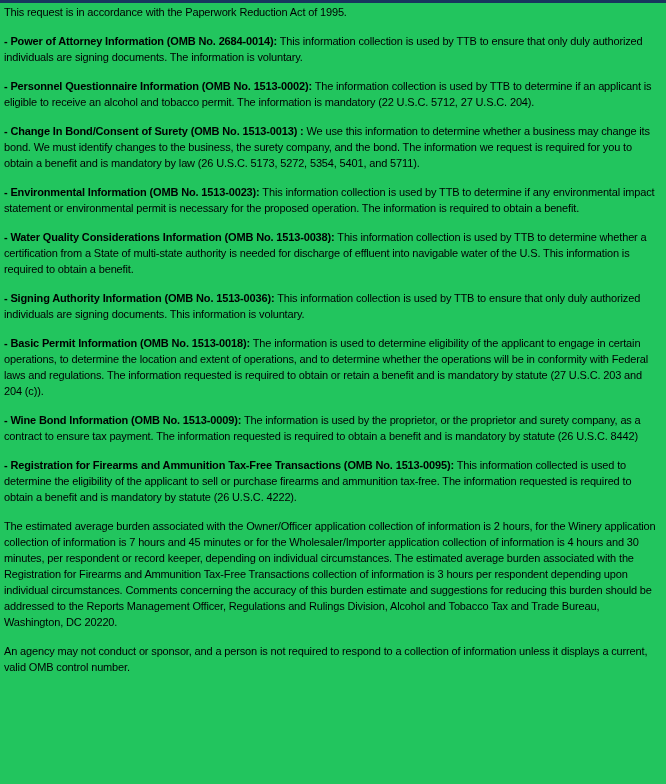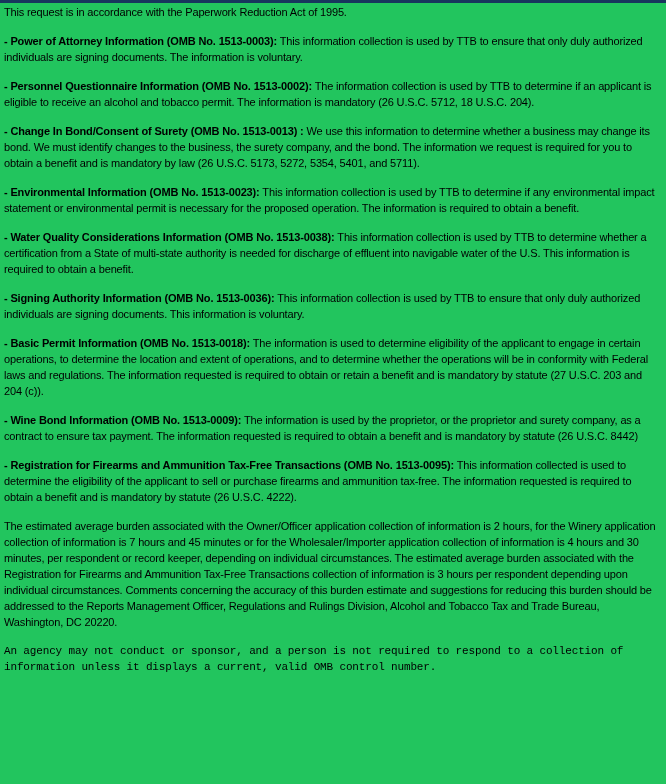--- a/index.html
+++ b/index.html
@@ -25,36 +25,35 @@
     font-size: 11px;
     line-height: 16px;
     letter-spacing: -0.15px;
   }
   .page p {
     margin: 0 0 13px 0;
     padding: 0;
   }
   .page p:last-child {
     margin-bottom: 0;
-    font-family: Liberation Mono, monospace;
   }
   .lbl {
     font-weight: bold;
   }
 </style>
 </head>
 <body>
 
 <div class="page">
 
   <p><span>This request is in accordance with the Paperwork Reduction Act of 1995.</span></p>
 
-  <p><span class="lbl">- Power of Attorney Information (OMB No. 1513-0003):</span> <span>This information collection is used by TTB to ensure that only duly authorized individuals are signing documents. The information is voluntary.</span></p>
+  <p><span class="lbl">- Power of Attorney Information (OMB No. 2684-0014):</span> <span>This information collection is used by TTB to ensure that only duly authorized individuals are signing documents. The information is voluntary.</span></p>
 
-  <p><span class="lbl">- Personnel Questionnaire Information (OMB No. 1513-0002):</span> <span>The information collection is used by TTB to determine if an applicant is eligible to receive an alcohol and tobacco permit. The information is mandatory (26 U.S.C. 5712, 18 U.S.C. 204).</span></p>
+  <p><span class="lbl">- Personnel Questionnaire Information (OMB No. 1513-0002):</span> <span>The information collection is used by TTB to determine if an applicant is eligible to receive an alcohol and tobacco permit. The information is mandatory (22 U.S.C. 5712, 27 U.S.C. 204).</span></p>
 
   <p><span class="lbl">- Change In Bond/Consent of Surety (OMB No. 1513-0013) :</span> <span>We use this information to determine whether a business may change its bond. We must identify changes to the business, the surety company, and the bond. The information we request is required for you to obtain a benefit and is mandatory by law (26 U.S.C. 5173, 5272, 5354, 5401, and 5711).</span></p>
 
   <p><span class="lbl">- Environmental Information (OMB No. 1513-0023):</span> <span>This information collection is used by TTB to determine if any environmental impact statement or environmental permit is necessary for the proposed operation. The information is required to obtain a benefit.</span></p>
 
   <p><span class="lbl">- Water Quality Considerations Information (OMB No. 1513-0038):</span> <span>This information collection is used by TTB to determine whether a certification from a State of multi-state authority is needed for discharge of effluent into navigable water of the U.S. This information is required to obtain a benefit.</span></p>
 
   <p><span class="lbl">- Signing Authority Information (OMB No. 1513-0036):</span> <span>This information collection is used by TTB to ensure that only duly authorized individuals are signing documents. This information is voluntary.</span></p>
 
   <p><span class="lbl">- Basic Permit Information (OMB No. 1513-0018):</span> <span>The information is used to determine eligibility of the applicant to engage in certain operations, to determine the location and extent of operations, and to determine whether the operations will be in conformity with Federal laws and regulations. The information requested is required to obtain or retain a benefit and is mandatory by statute (27 U.S.C. 203 and 204 (c)).</span></p>

